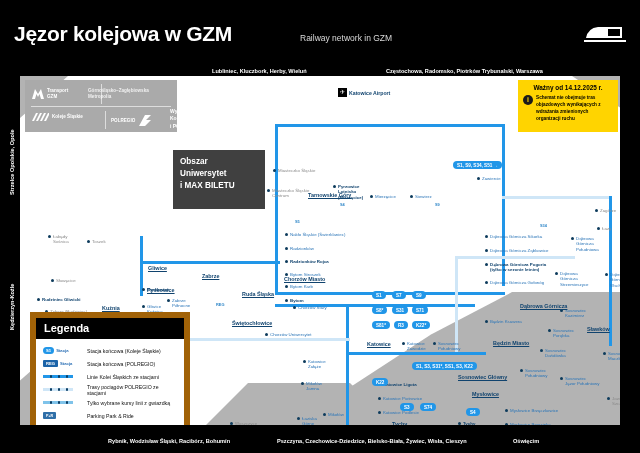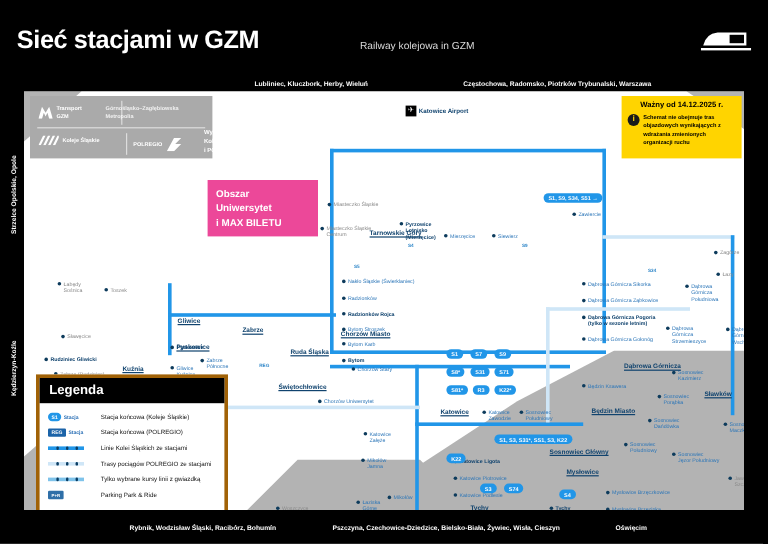--- a/index.html
+++ b/index.html
@@ -39,33 +39,33 @@
   #logo-panel { position:absolute; left:5px; top:4px; width:152px; height:52px; background:#aaaaaa; }
   .logo-row { position:absolute; display:flex; align-items:center; }
   .logo-div { position:absolute; background:#ffffff; opacity:.6; }
   .logo-text { font-size:4.6px; font-weight:bold; color:#ffffff; line-height:1.25; }
   .logo-text2 { font-size:4.6px; font-weight:bold; color:#f0f0f0; line-height:1.25; }
   .m-mark { width:12px; height:10px; margin-right:3px; }
   .ks-mark { width:17px; height:8px; margin-right:3px; }
 
   
   #excl-box { position:absolute; left:150px; top:32px; width:84px; height:30px; color:#fff; font-size:5px; font-weight:bold; line-height:1.45; }
-  #metro-box { position:absolute; left:153px; top:74px; width:92px; height:47px; background:#ec4899; color:#fff;
+  #metro-box { position:absolute; left:153px; top:74px; width:92px; height:59px; background:#404040; color:#fff;
                font-size:8.2px; font-weight:bold; line-height:1.45; padding:6px 7px; }
 
   #notice { position:absolute; left:498px; top:4px; width:100px; height:52px; background:#ffd400; color:#000;
             padding:4px 5px; }
   #notice-title { font-size:6.4px; font-weight:bold; text-align:center; margin-bottom:3px; }
   #notice-body { display:flex; gap:3px; }
   #notice-icon { flex:0 0 10px; width:10px; height:10px; border-radius:50%; background:#1a1a1a; color:#ffd400;
                  font-size:7px; font-weight:bold; text-align:center; line-height:10px; margin-top:1px;}
   #notice-text { font-size:4.7px; font-weight:bold; line-height:1.5; }
 
   
-  #legend { position:absolute; left:10px; top:236px; width:160px; background:#fff; border:3px solid #a16207; }
+  #legend { position:absolute; left:10px; top:236px; width:160px; background:#fff; border:6px solid #a16207; }
   #legend-head { background:#000; color:#fff; font-size:11px; font-weight:bold; padding:4px 8px 5px; }
   #legend-body { padding:5px 7px 6px; }
   .lg-row { display:flex; align-items:center; height:13px; }
   .lg-sym { flex:0 0 44px; display:flex; align-items:center; gap:2px; }
   .lg-txt { font-size:5.2px; color:#111; }
   .badge-s { background:#2196e8; color:#fff; font-size:4.2px; font-weight:bold; border-radius:6px; padding:1px 3px; }
   .badge-p { background:#1b63a8; color:#fff; font-size:4.2px; font-weight:bold; border-radius:1px; padding:1px 3px; }
   .lg-stname { font-size:4.2px; color:#2a6fb5; font-weight:bold; }
   .lg-line { width:30px; height:7px; position:relative; }
   .lg-line i { position:absolute; left:0; top:2px; width:30px; height:3px; background:#2196e8; }
@@ -86,22 +86,22 @@
           border-radius:7px; padding:1.5px 4px; white-space:nowrap; }
   .hub { position:absolute; font-size:5.4px; font-weight:bold; color:#10436e; text-decoration:underline; white-space:nowrap; }
   .apt { position:absolute; display:flex; align-items:center; gap:2px; }
   .apt-ic { width:9px; height:9px; background:#000; color:#fff; font-size:6px; text-align:center; line-height:9px; }
   .apt-tx { font-size:5.2px; font-weight:bold; color:#10436e; }
 </style>
 </head>
 <body>
 
 <div id="header">
-  <div id="title">Sieć stacjami w GZM</div>
-  <div id="subtitle">Railway kolejowa in GZM</div>
+  <div id="title">Jęzor kolejowa w GZM</div>
+  <div id="subtitle">Railway network in GZM</div>
   <svg id="train-icon" viewBox="0 0 42 20">
     <path d="M2 14 Q4 4 14 3 L38 3 L38 14 Z" fill="#fff"></path>
     <rect x="24" y="5" width="12" height="7" fill="#000"></rect>
     <rect x="0" y="16" width="42" height="2" fill="#fff"></rect>
   </svg>
 </div>
 
 <div>
   <div class="edge-top" style="left:212px">Lubliniec, Kluczbork, Herby, Wieluń</div>
   <div class="edge-top" style="left:386px">Częstochowa, Radomsko, Piotrków Trybunalski, Warszawa</div>

